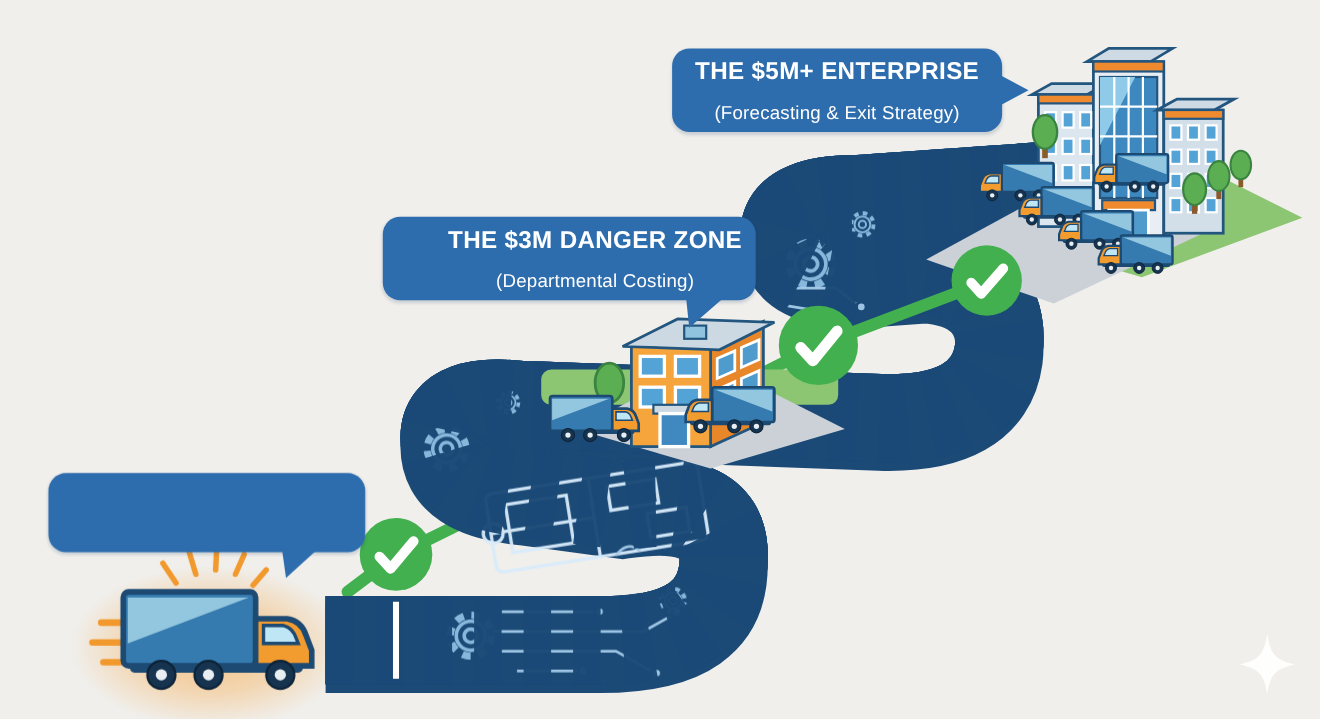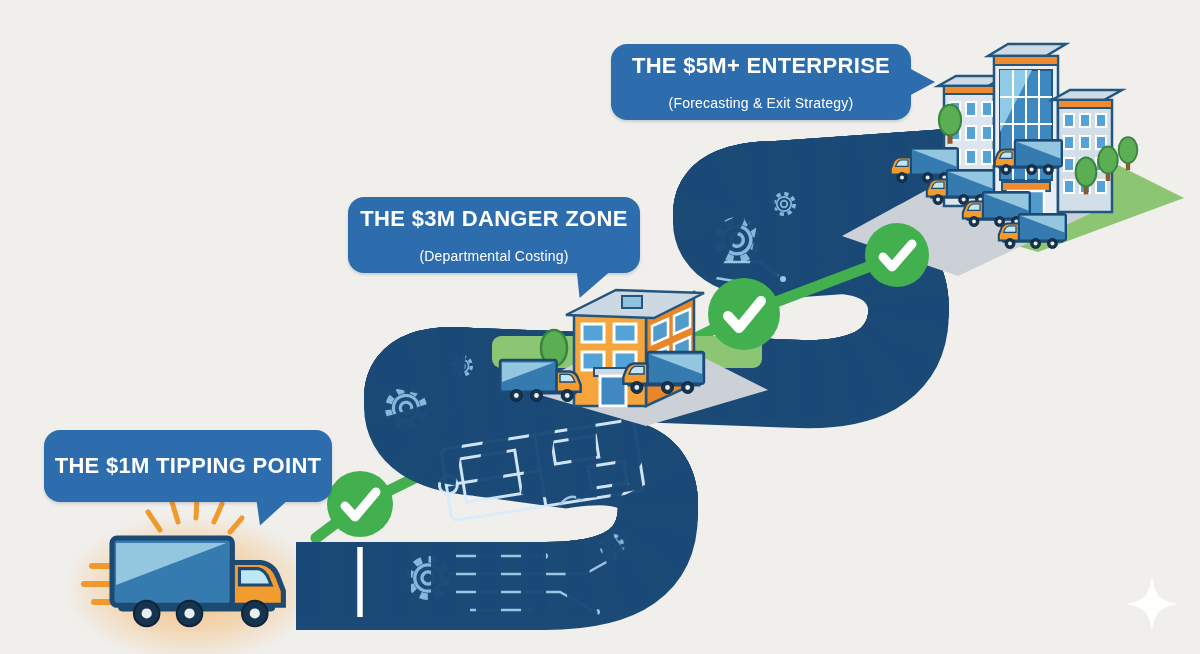--- a/index.html
+++ b/index.html
@@ -14,23 +14,23 @@
     font-family:"Liberation Sans", sans-serif;
   }
   .stage svg{position:absolute; left:0; top:0;}
   .bubble{
     position:absolute; background:var(--bubble); color:var(--bubble-text);
     border-radius:16px; text-align:center; display:flex; flex-direction:column;
     justify-content:center; gap:16px; box-shadow:0 2px 3px rgba(25,60,100,.18);
     z-index:5;
   }
   .bubble .b-title{font-weight:bold; font-size:22px; letter-spacing:.3px; line-height:1.15;}
-  .bubble .b-sub{font-weight:normal; font-size:14px; letter-spacing:.2px; line-height:1.15;}
+  .bubble .b-sub{font-weight:normal; font-size:17px; letter-spacing:.2px; line-height:1.15;}
   .b1{left:44px;  top:430px; width:288px; height:72px;}
-  .b2{left:348px; top:197px; width:292px; height:76px;}
+  .b2{left:348px; top:197px; width:292px; height:76px;padding-left:47px;}
   .b3{left:611px; top:44px;  width:300px; height:76px;}
   .b1::after{content:''; position:absolute; right:36px; bottom:-21px; width:0; height:0;
     border-left:38px solid var(--bubble); border-bottom:26px solid transparent; transform:rotate(-8deg);}
   .b2::after{content:''; position:absolute; right:22px; bottom:-23px; width:0; height:0;
     border-left:40px solid var(--bubble); border-bottom:28px solid transparent; transform:rotate(-6deg);}
   .b3::after{content:''; position:absolute; right:-24px; top:23px; width:0; height:0;
     border-top:15px solid transparent; border-bottom:15px solid transparent;
     border-left:28px solid var(--bubble);}
 </style>
 </head>
@@ -257,21 +257,20 @@
     <circle r="36" fill="#43b04f"></circle>
     <path d="M-16 2 L-5 14 L17 -13" fill="none" stroke="#ffffff" stroke-width="10" stroke-linecap="round" stroke-linejoin="round"></path>
   </g>
   <g transform="translate(897,255)">
     <circle r="32" fill="#43b04f"></circle>
     <path d="M-14 2 L-5 12 L15 -11" fill="none" stroke="#ffffff" stroke-width="9" stroke-linecap="round" stroke-linejoin="round"></path>
   </g>
 </svg>
 
 <div class="bubble b1">
-  <div class="b-title">THE $1M TIPPING POINT</div>
 </div>
 <div class="bubble b2">
   <div class="b-title">THE $3M DANGER ZONE</div>
   <div class="b-sub">(Departmental Costing)</div>
 </div>
 <div class="bubble b3">
   <div class="b-title">THE $5M+ ENTERPRISE</div>
   <div class="b-sub">(Forecasting &amp; Exit Strategy)</div>
 </div>
 

